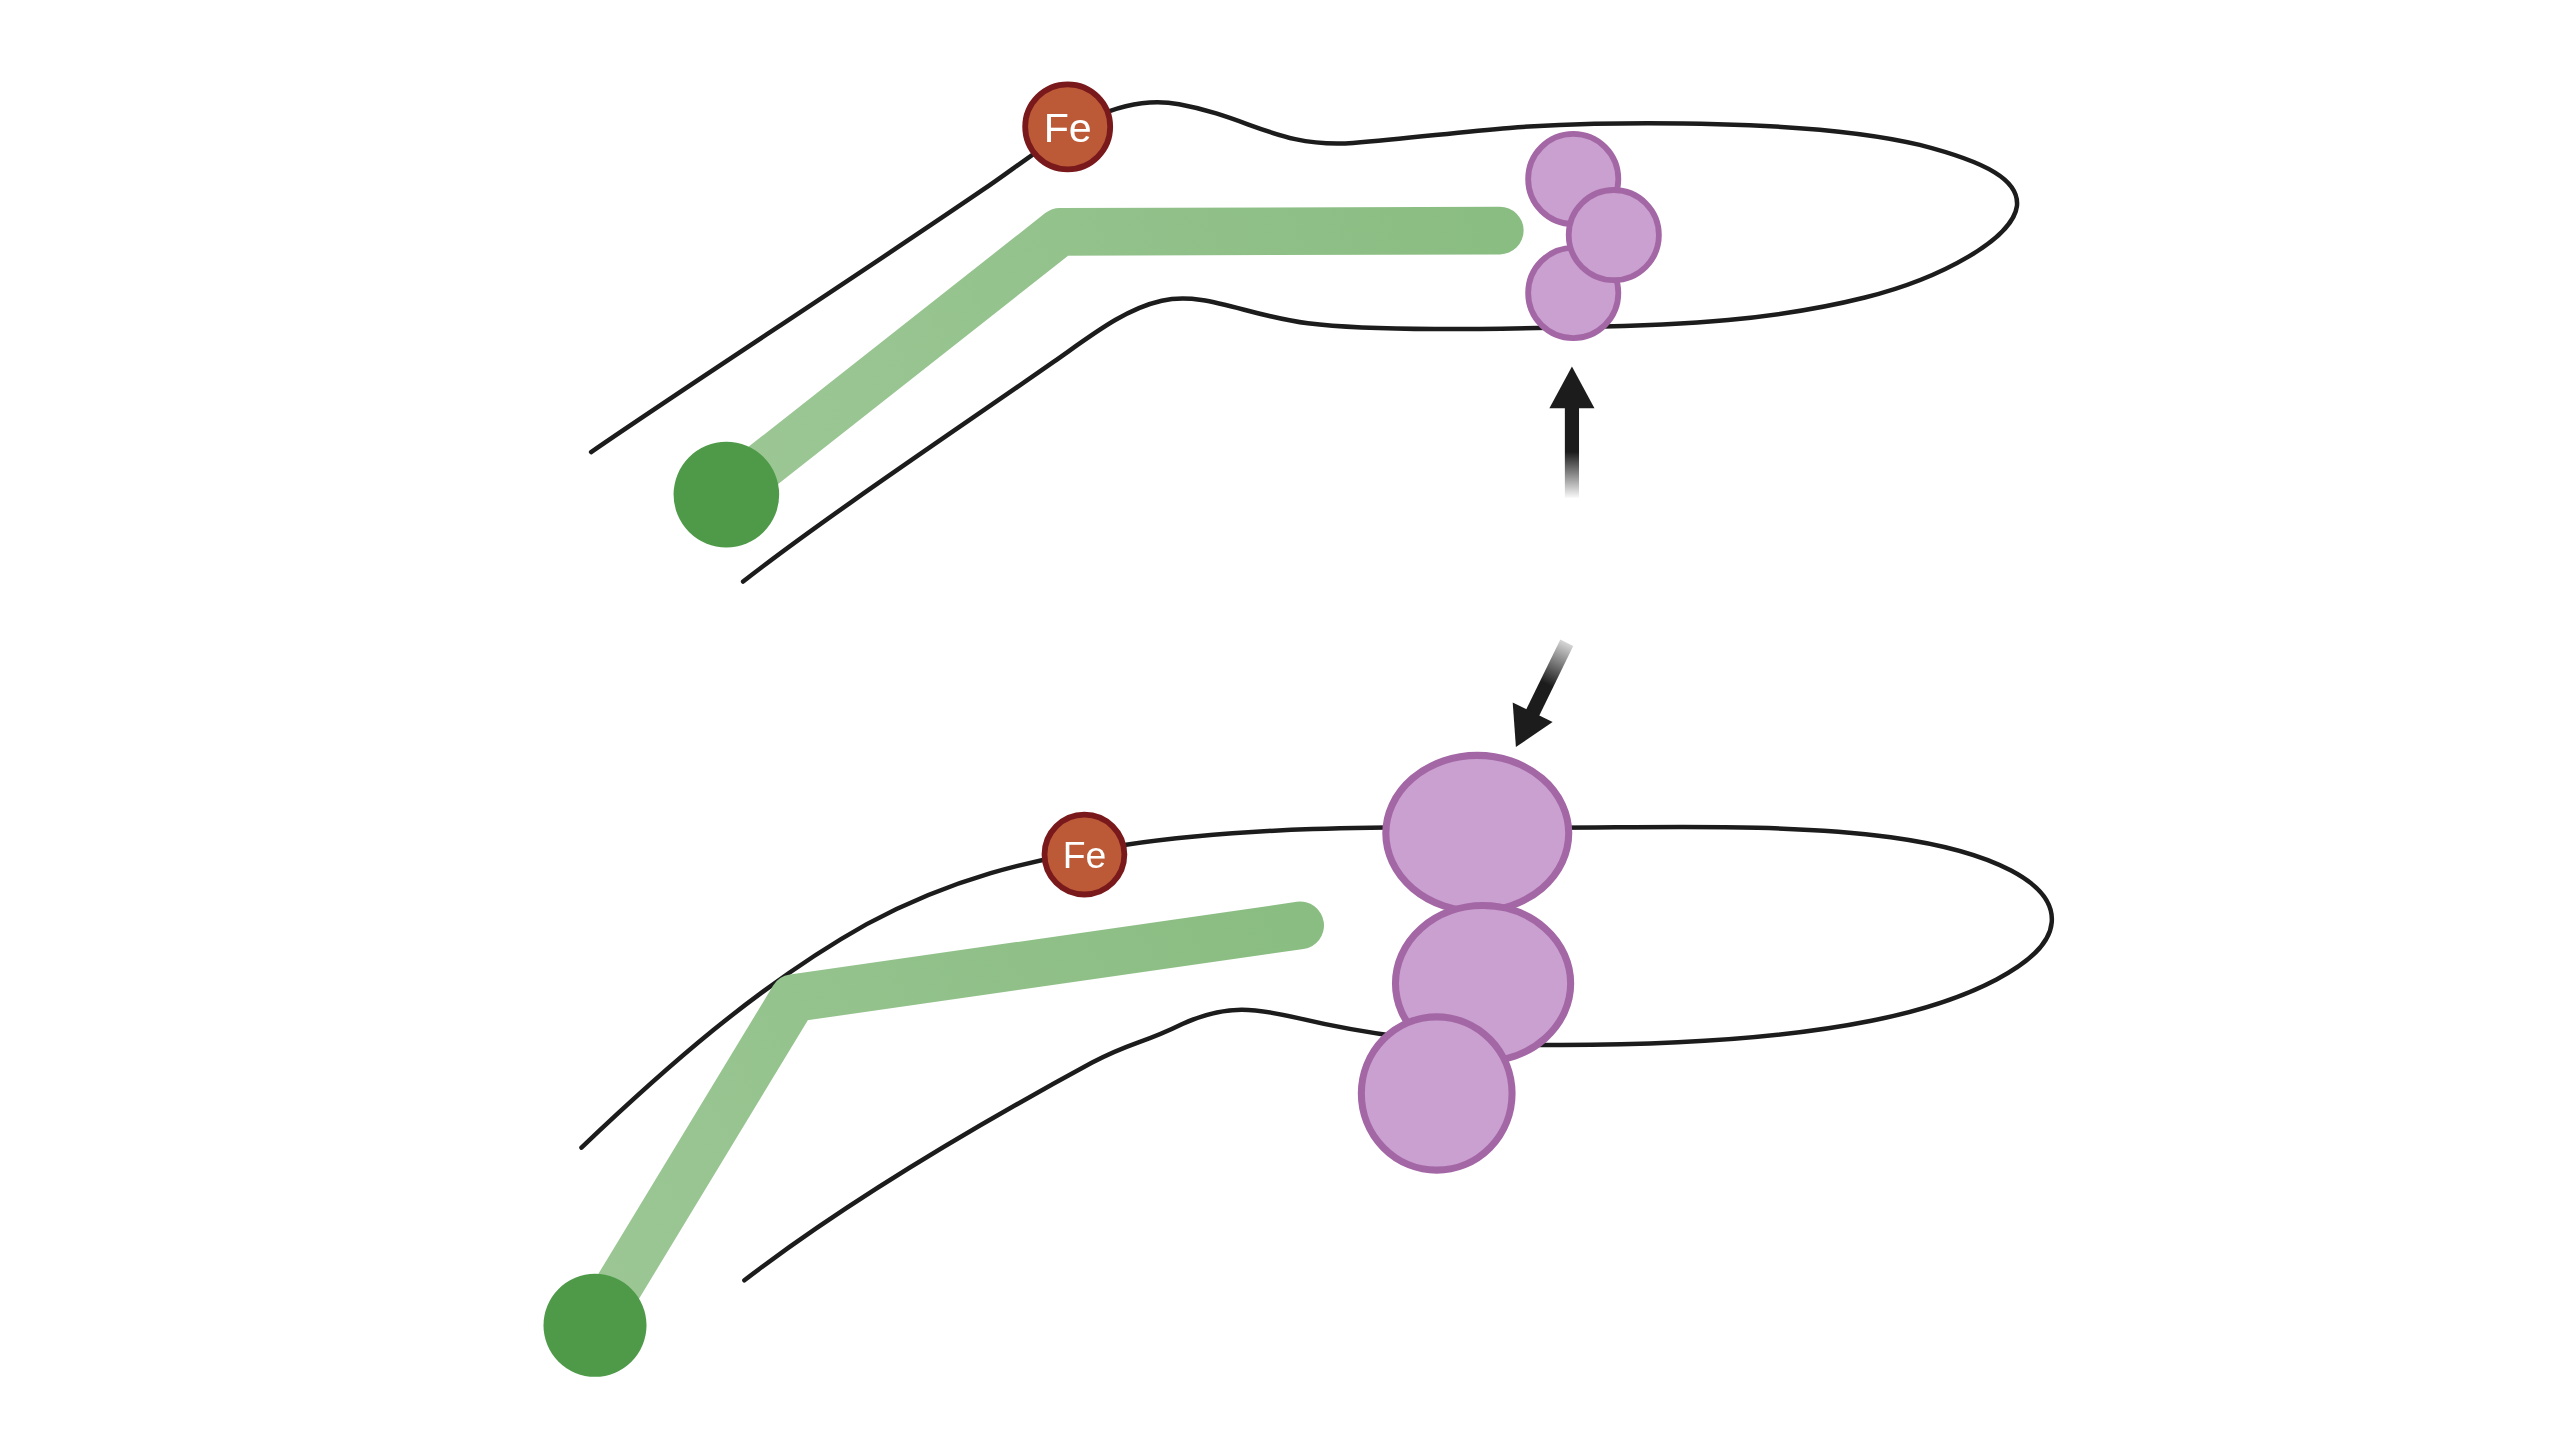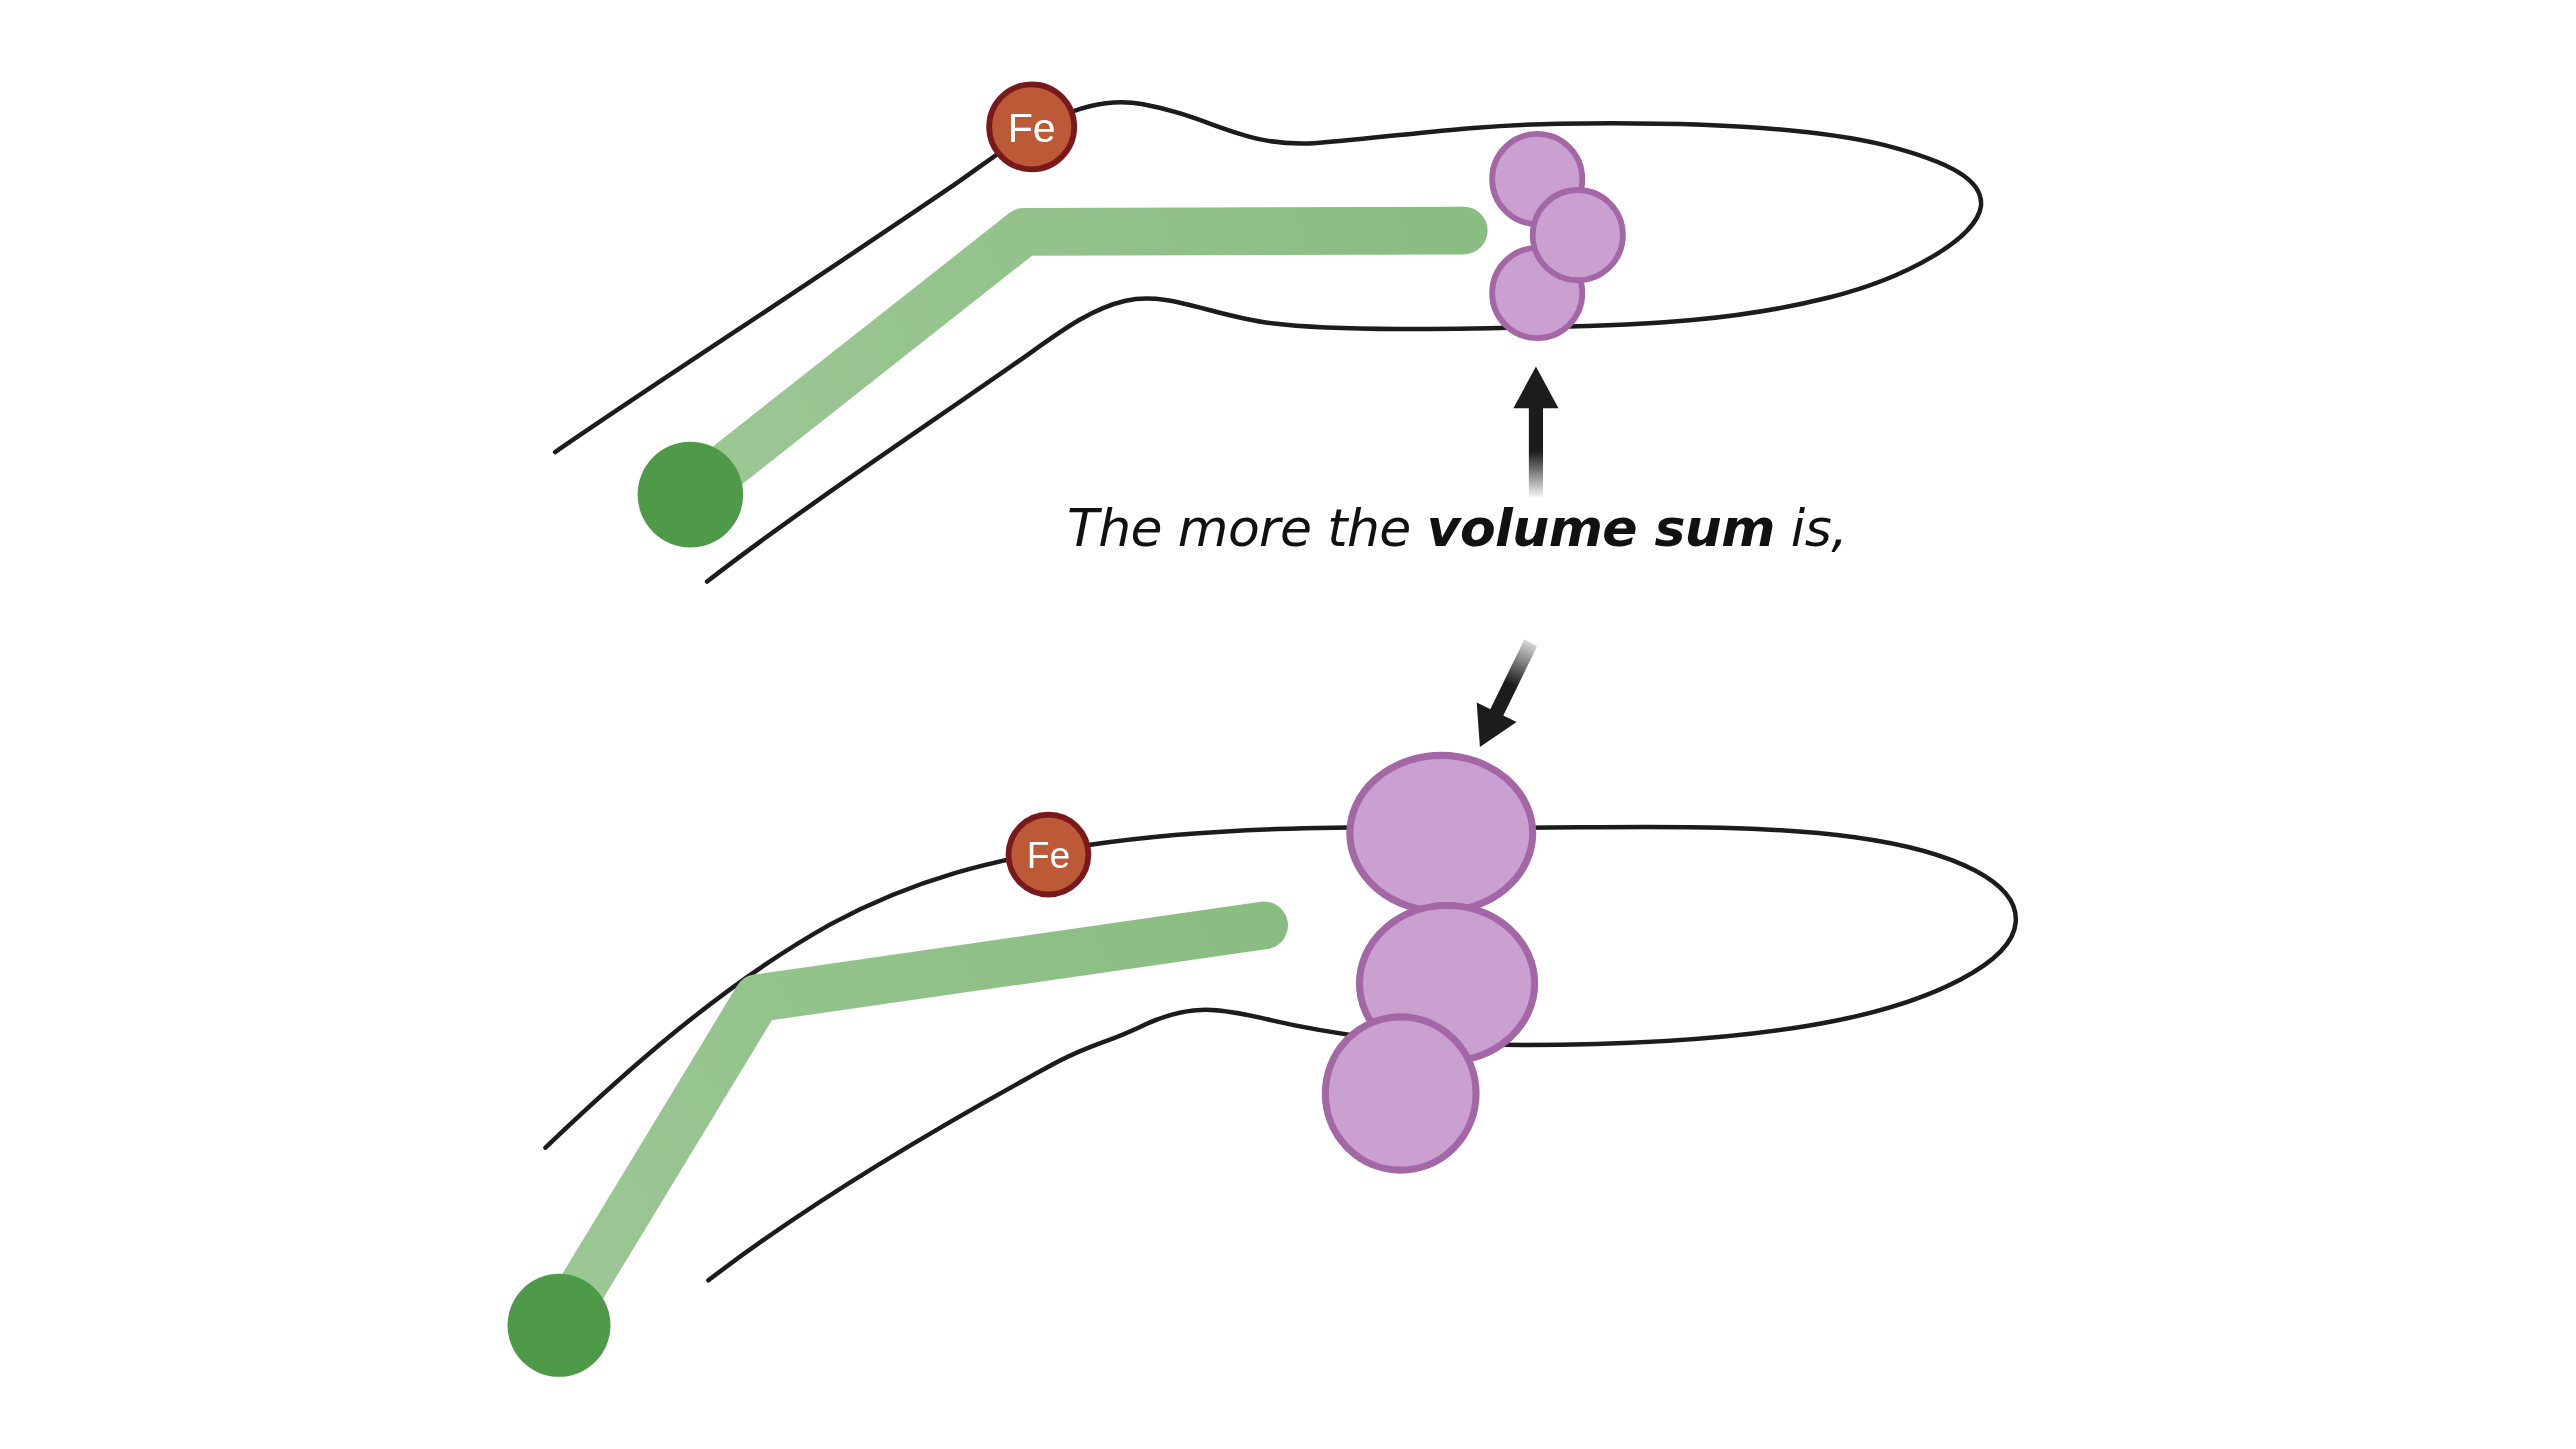--- a/index.html
+++ b/index.html
@@ -8,20 +8,21 @@
     background: #ffffff;
     width: 2576px;
     height: 1449px;
     overflow: hidden;
   }
   #stage {
     position: relative;
     width: 2160px;
     height: 1449px;
     background: #ffffff;
+    margin-left: 36px;
   }
   #figure-svg {
     position: absolute;
     left: 0;
     top: 0;
   }
   .caption {
     position: absolute;
     left: 1067px;
     top: 495px;
@@ -135,19 +136,16 @@
       </g>
 
       <g>
         <circle cx="1628" cy="1327" r="62" fill="#bc5a38" stroke="#7a191c" stroke-width="9"></circle>
         <text class="fe-label" x="1628" y="1348" font-size="58" text-anchor="middle">Fe</text>
       </g>
     </g>
   </svg>
 
   <div class="caption">
-    <div>
-      <span>The more the </span><b>volume sum</b><span> is,</span>
-    </div>
   </div>
 
 </div>
 
 
 </body></html>

